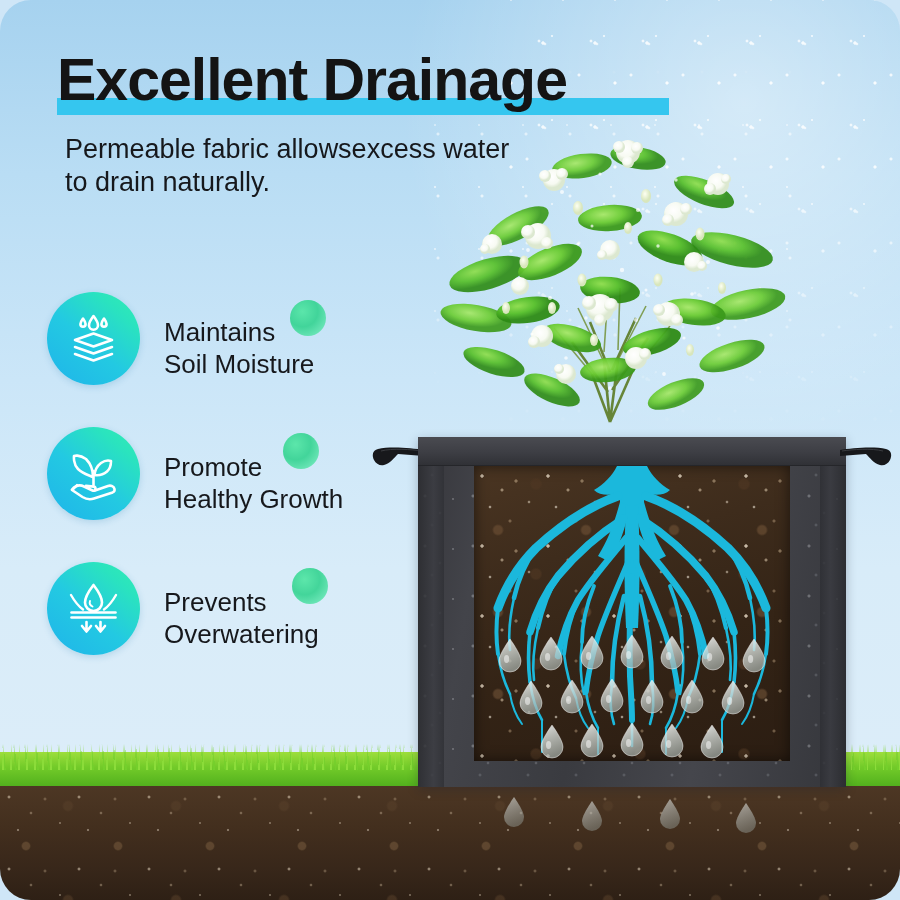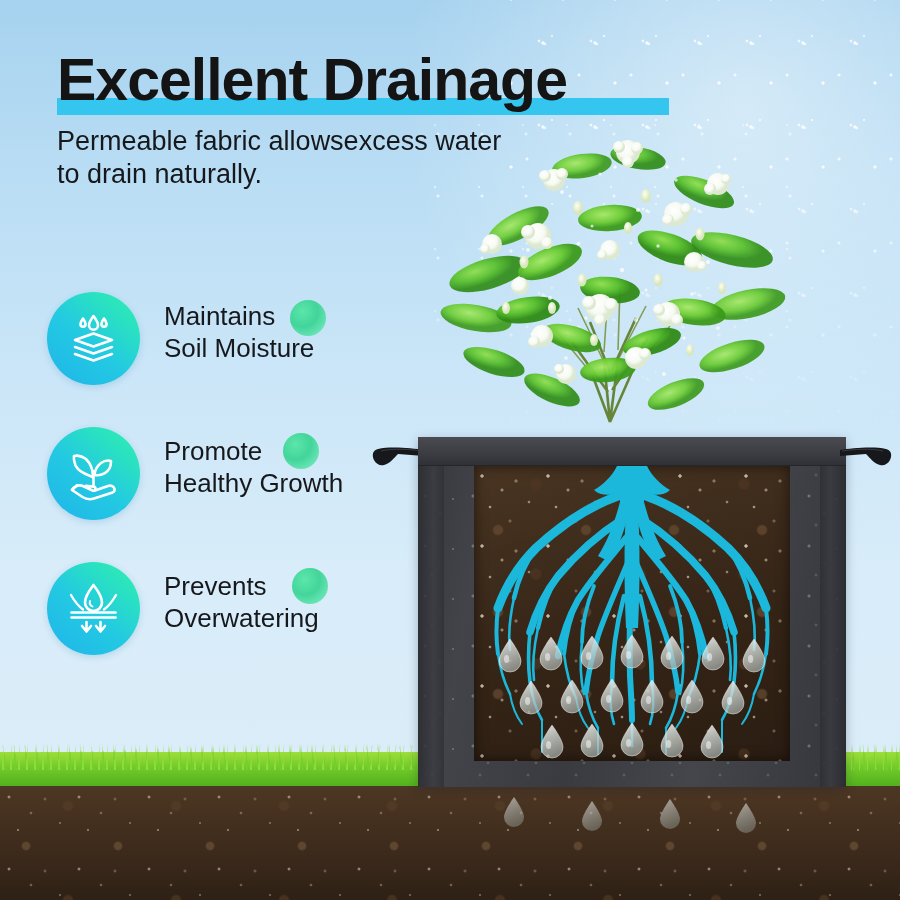--- a/index.html
+++ b/index.html
@@ -1,21 +1,21 @@
 <!DOCTYPE html>
 <html><head>
 <meta charset="utf-8">
 <style>
   html,body{margin:0;padding:0;}
   body{
     width:900px;height:900px;overflow:hidden;
     font-family:"Liberation Sans", sans-serif;
     background:#cfe6f7;
   }
-  #stage{position:relative;width:900px;height:900px;overflow:hidden;}
+  #stage{position:relative;width:900px;height:900px;overflow:hidden;border-radius:31px;}
 
   
   .sky{
     position:absolute;left:0;top:0;width:900px;height:790px;
     background:linear-gradient(180deg,#a6d2ef 0%,#b9ddf4 22%,#cbe6f8 48%,#d8ecf9 72%,#dcedf9 100%);
   }
   
   .sky-glow{
     position:absolute;right:0;top:0;width:520px;height:520px;
     background:radial-gradient(circle at 70% 20%, rgba(255,255,255,.45) 0%, rgba(255,255,255,0) 62%);
@@ -51,40 +51,40 @@
   
   .title-wrap{position:absolute;left:57px;top:49px;}
   .title-bar{
     position:absolute;left:0;top:49px;width:612px;height:17px;background:#35c6ef;
   }
   .title{
     position:relative;margin:0;font-size:59px;line-height:62px;font-weight:bold;
     color:#141414;letter-spacing:-1px;white-space:nowrap;
   }
   .subtitle{
-    position:absolute;left:57px;top:125px;width:470px;margin:0;
+    position:absolute;left:57px;top:125px;width:470px;margin:8px;
     font-size:27px;line-height:33px;color:#16181c;font-weight:normal;
   }
 
   
   .features{position:absolute;left:47px;top:292px;width:340px;}
   .feature{position:relative;height:135px;}
   .f-circle{
     position:absolute;left:0;top:0;width:93px;height:93px;border-radius:50%;
     background:linear-gradient(40deg,#1fb4ea 0%,#23c9e2 45%,#2ae3bf 78%,#33eeb0 100%);
     box-shadow:0 2px 7px rgba(30,120,170,.20);
   }
   .f-circle svg{position:absolute;left:17px;top:17px;}
   .f-dot{
     position:absolute;width:36px;height:36px;border-radius:50%;
     background:radial-gradient(circle at 35% 32%, #52e6a4 0%, #36d392 45%, #7ef0c4 100%);
     opacity:.92;
   }
   .f-text{
-    position:absolute;left:117px;top:8px;font-size:26px;line-height:32px;
+    position:absolute;left:117px;top:24px;font-size:26px;line-height:32px;
     color:#16181c;white-space:pre-line;
   }
   .feature-1 .f-dot{left:243px;top:8px;}
   .feature-2 .f-dot{left:245px;top:6px;}
   .feature-3 .f-dot{left:236px;top:6px;}
 
   
   .grass{
     position:absolute;left:0;top:752px;width:900px;height:36px;
     background:linear-gradient(180deg,#9ede3c 0%,#74cc2a 40%,#4fae1c 100%);

